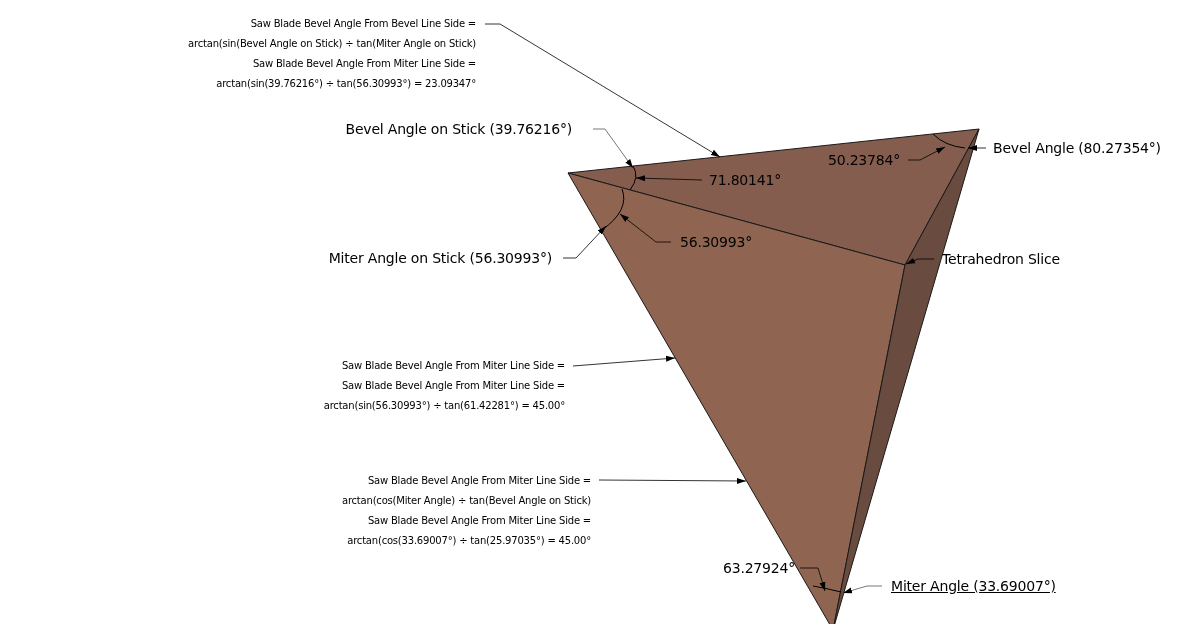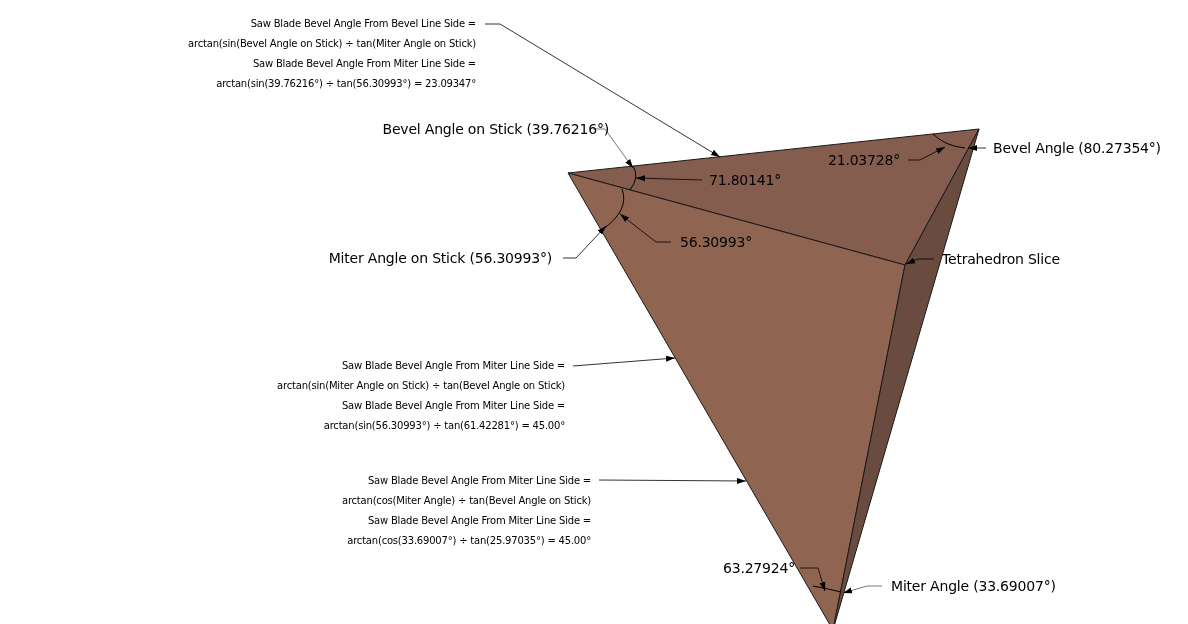--- a/index.html
+++ b/index.html
@@ -45,33 +45,32 @@
 
 <div class="block" style="right:712px; top:14px;">
   <div>Saw Blade Bevel Angle From Bevel Line Side =</div>
   <div>arctan(sin(Bevel Angle on Stick) ÷ tan(Miter Angle on Stick)</div>
   <div>Saw Blade Bevel Angle From Miter Line Side =</div>
   <div>arctan(sin(39.76216°) ÷ tan(56.30993°) = 23.09347°</div>
 </div>
 
 <div class="block" style="right:623px; top:356px;">
   <div>Saw Blade Bevel Angle From Miter Line Side =</div>
-  <div>arctan(sin(Miter Angle on Stick) ÷ tan(Bevel Angle on Stick)</div>
   <div>Saw Blade Bevel Angle From Miter Line Side =</div>
   <div>arctan(sin(56.30993°) ÷ tan(61.42281°) = 45.00°</div>
 </div>
 
 <div class="block" style="right:597px; top:471px;">
   <div>Saw Blade Bevel Angle From Miter Line Side =</div>
   <div>arctan(cos(Miter Angle) ÷ tan(Bevel Angle on Stick)</div>
   <div>Saw Blade Bevel Angle From Miter Line Side =</div>
   <div>arctan(cos(33.69007°) ÷ tan(25.97035°) = 45.00°</div>
 </div>
 
-<div class="lbl" style="right:579px; top:119px;margin-left:20px;">Bevel Angle on Stick (39.76216°)</div>
+<div class="lbl" style="right:616px; top:119px;margin-left:20px;">Bevel Angle on Stick (39.76216°)</div>
 <div class="lbl" style="right:636px; top:248px;">Miter Angle on Stick (56.30993°)</div>
 <div class="lbl" style="left:709px; top:170px;">71.80141°</div>
 <div class="lbl" style="left:680px; top:232px;">56.30993°</div>
-<div class="lbl" style="left:828px; top:150px;">21.03728°</div>
+<div class="lbl" style="left:828px; top:150px;">50.23784°</div>
 <div class="lbl" style="left:993px; top:138px;">Bevel Angle (80.27354°)</div>
 <div class="lbl" style="left:942px; top:249px;">Tetrahedron Slice</div>
 <div class="lbl" style="left:723px; top:558px;">63.27924°</div>
-<div class="lbl" style="left:891px; top:576px;">Miter Angle (33.69007°)</div>
+<div class="lbl" style="left:891px; top:576px;text-decoration:underline;">Miter Angle (33.69007°)</div>
 
 </body></html>

